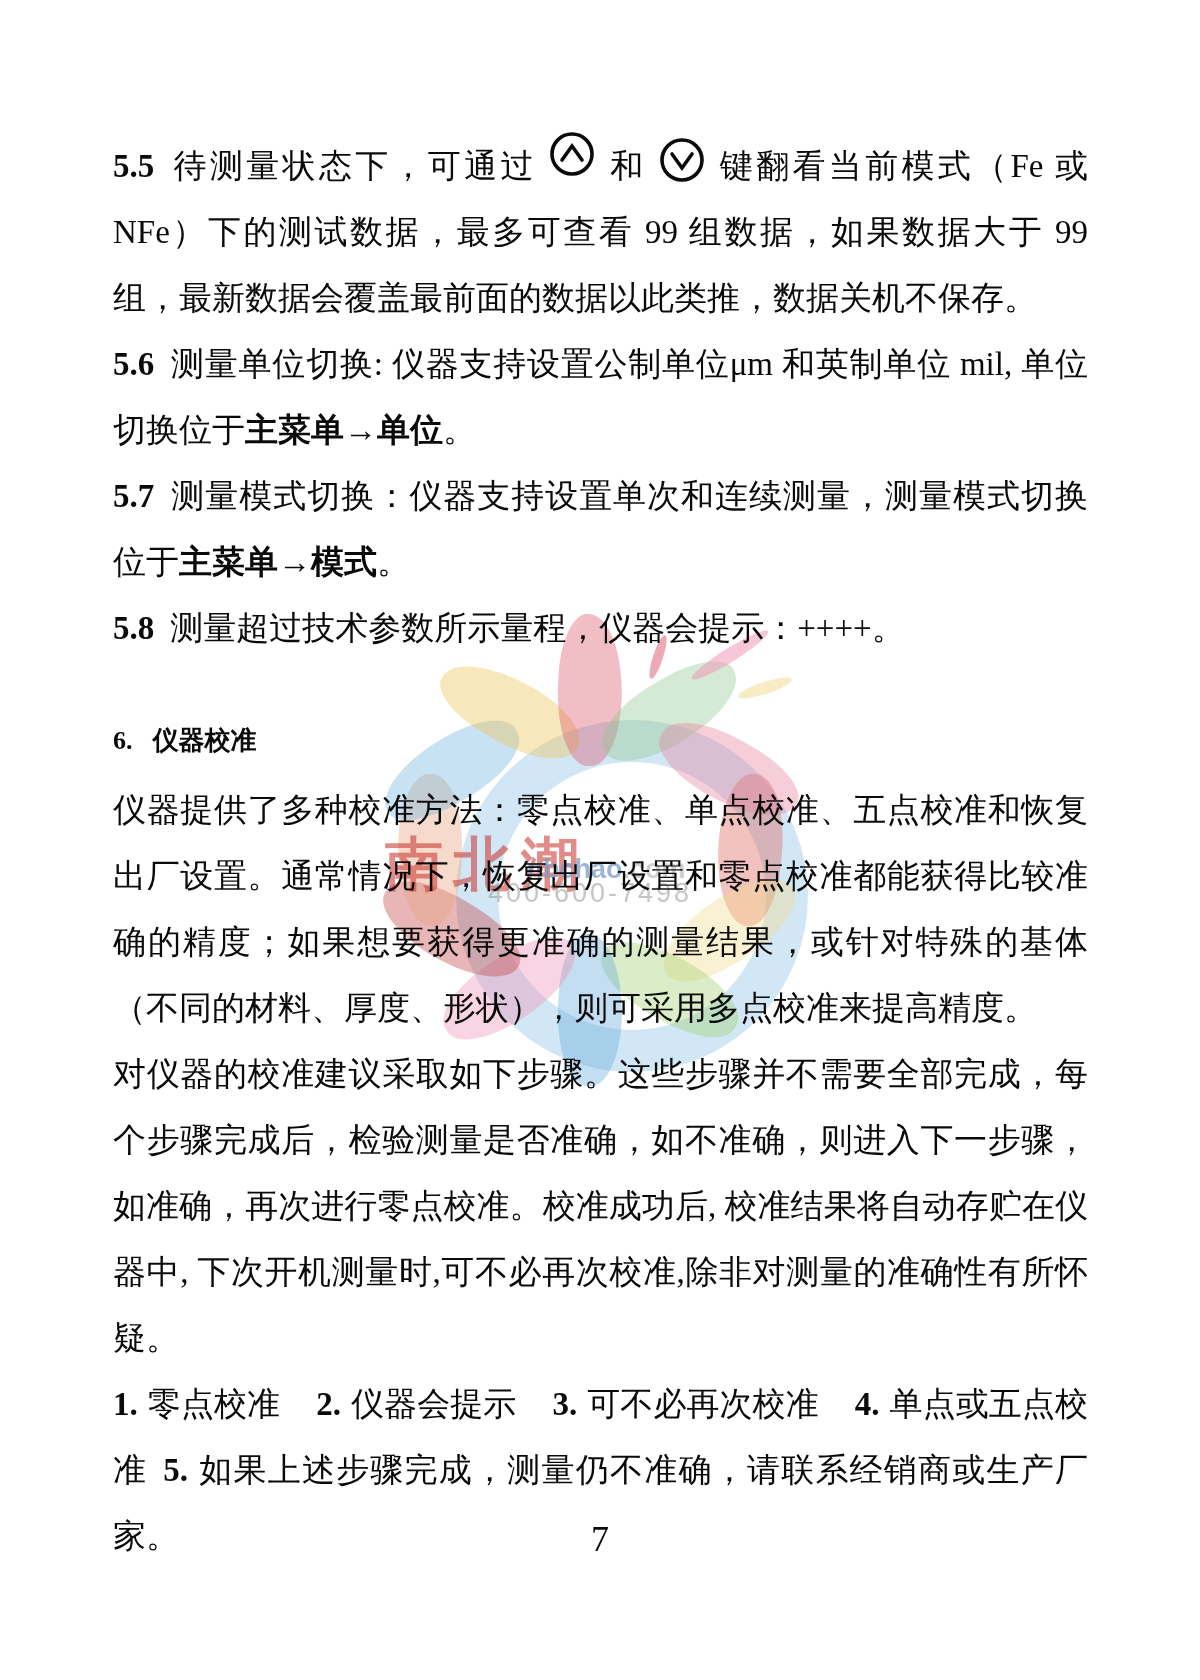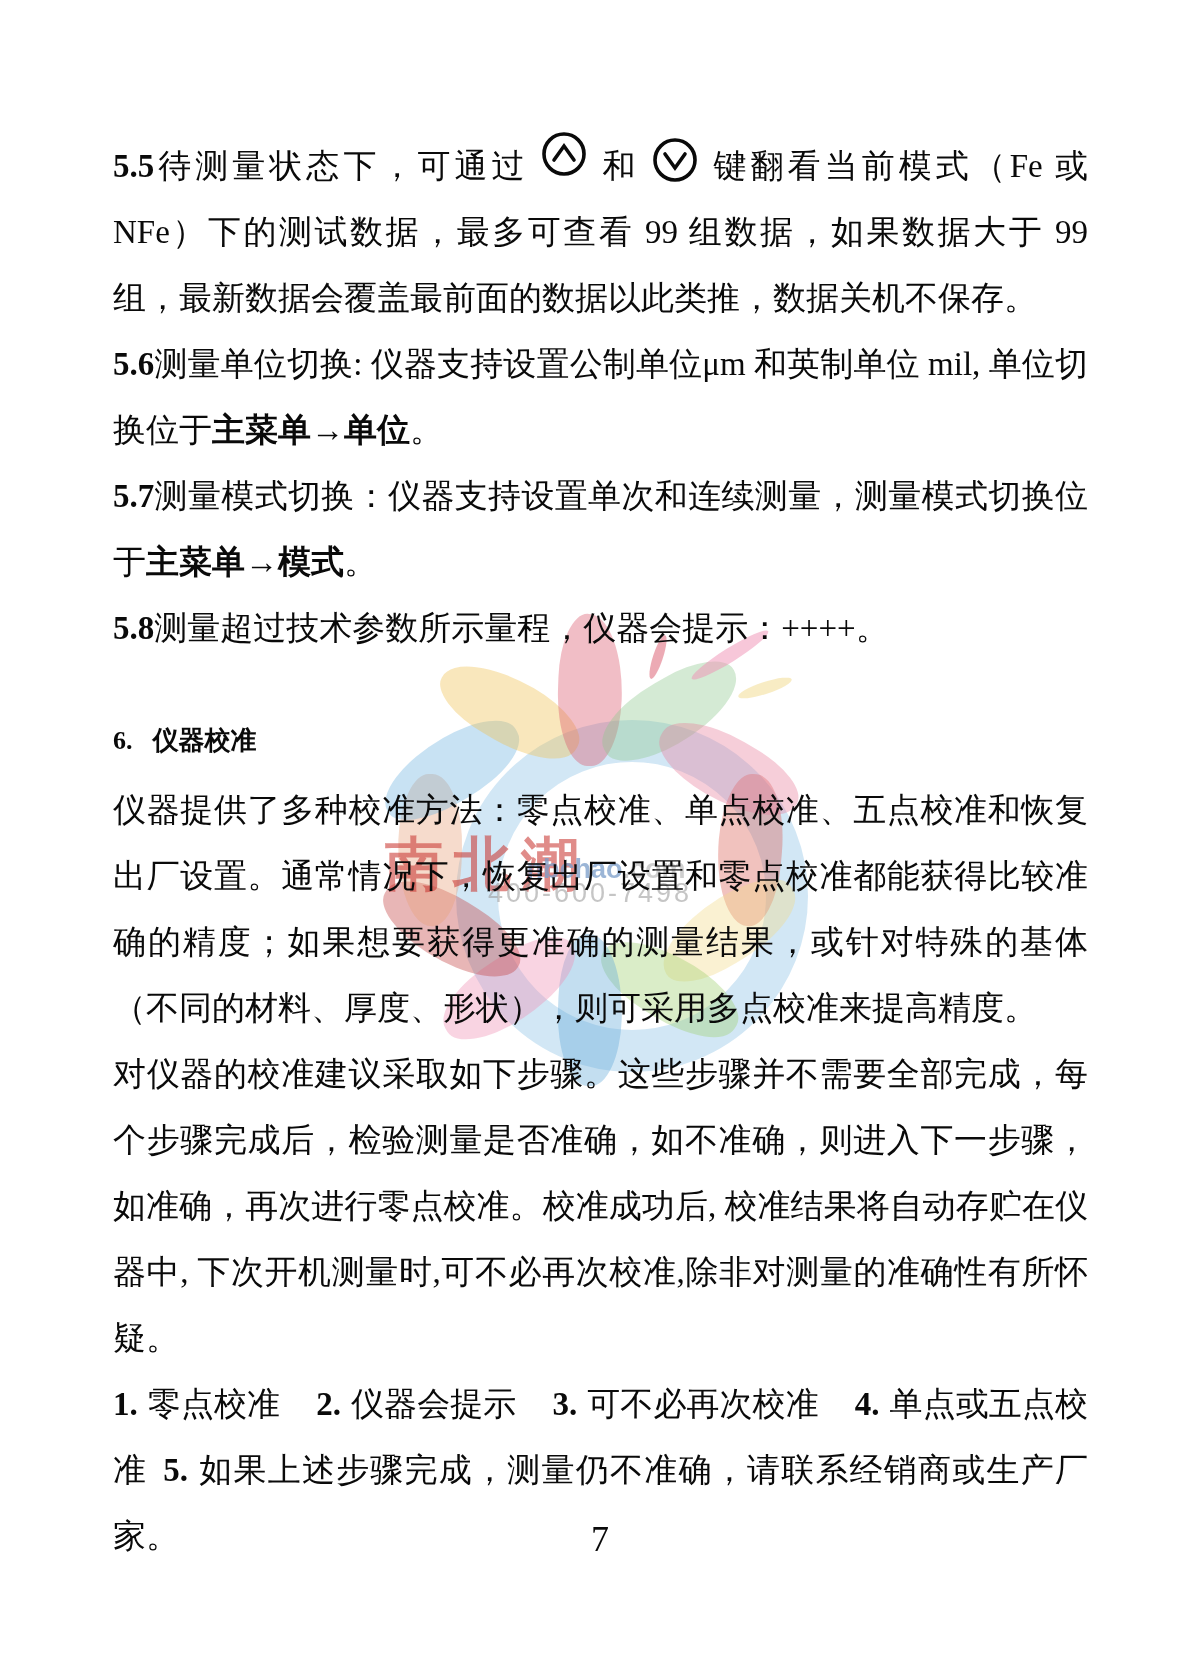--- a/index.html
+++ b/index.html
@@ -21,21 +21,21 @@
   .wm-site .nm{color:rgba(122,156,200,.75);}
   .wm-site .tld{color:rgba(168,168,168,.55);}
   .wm-phone{position:absolute;left:0;top:240px;width:100%;text-align:center;
             font-size:27px;letter-spacing:3px;color:rgba(150,150,150,.55);
             font-family:"Liberation Sans","DejaVu Sans",sans-serif;}
 
   
   .content{position:absolute;left:113px;top:131px;width:975px;z-index:2;
            font-size:33px;line-height:66px;text-align:justify;}
   .content p{margin:0;}
-  .num{font-weight:bold;}
+  .num{font-weight:bold;margin-right:16px;}
   b{font-weight:bold;}
   .keyicon{display:inline-block;width:46px;height:46px;margin:0 12px;vertical-align:-6px;}
   .keyicon.up{vertical-align:0px;}
   .keyicon svg{display:block;}
   h2.cal-head{margin:44px 0 0 0;font-size:26px;line-height:72px;font-weight:bold;
               text-align:left;}
   h2.cal-head .hnum{margin-right:20px;}
   .st{margin:0 36px 0 10px;}
   .st.last{margin-right:0;}
   .st.narrow{margin-right:16px;}

